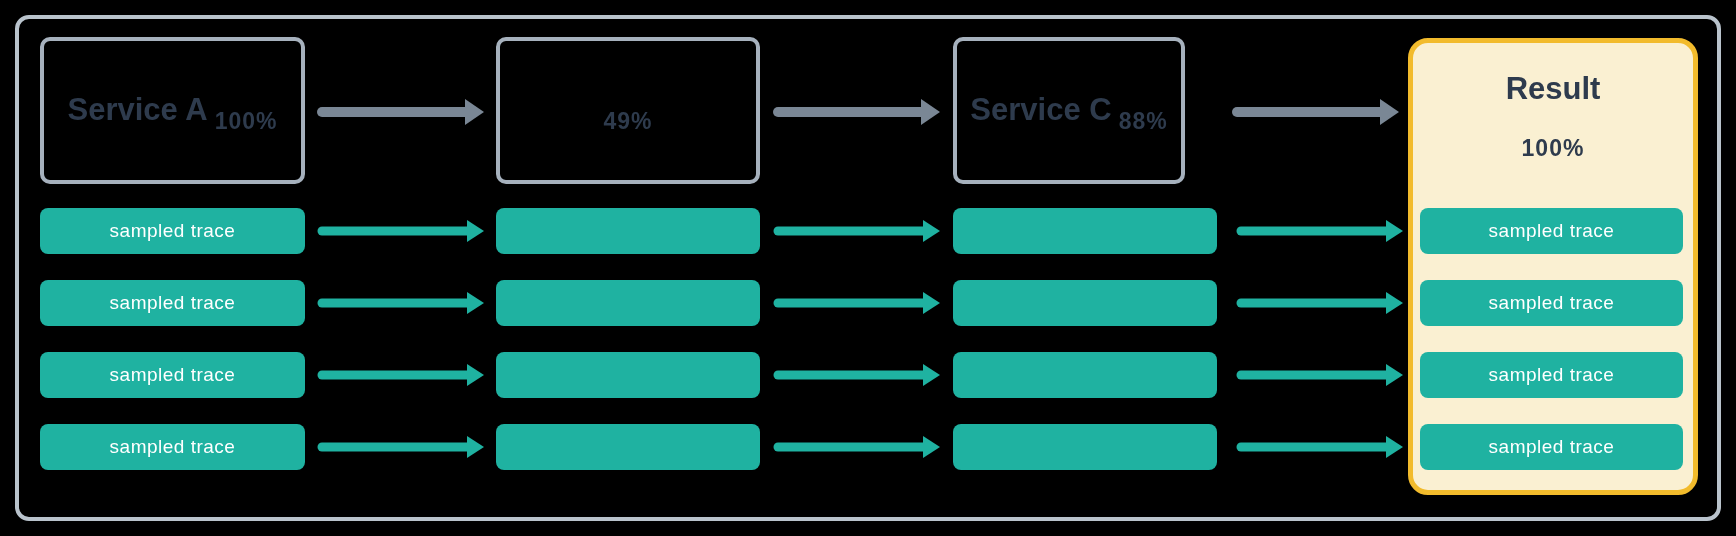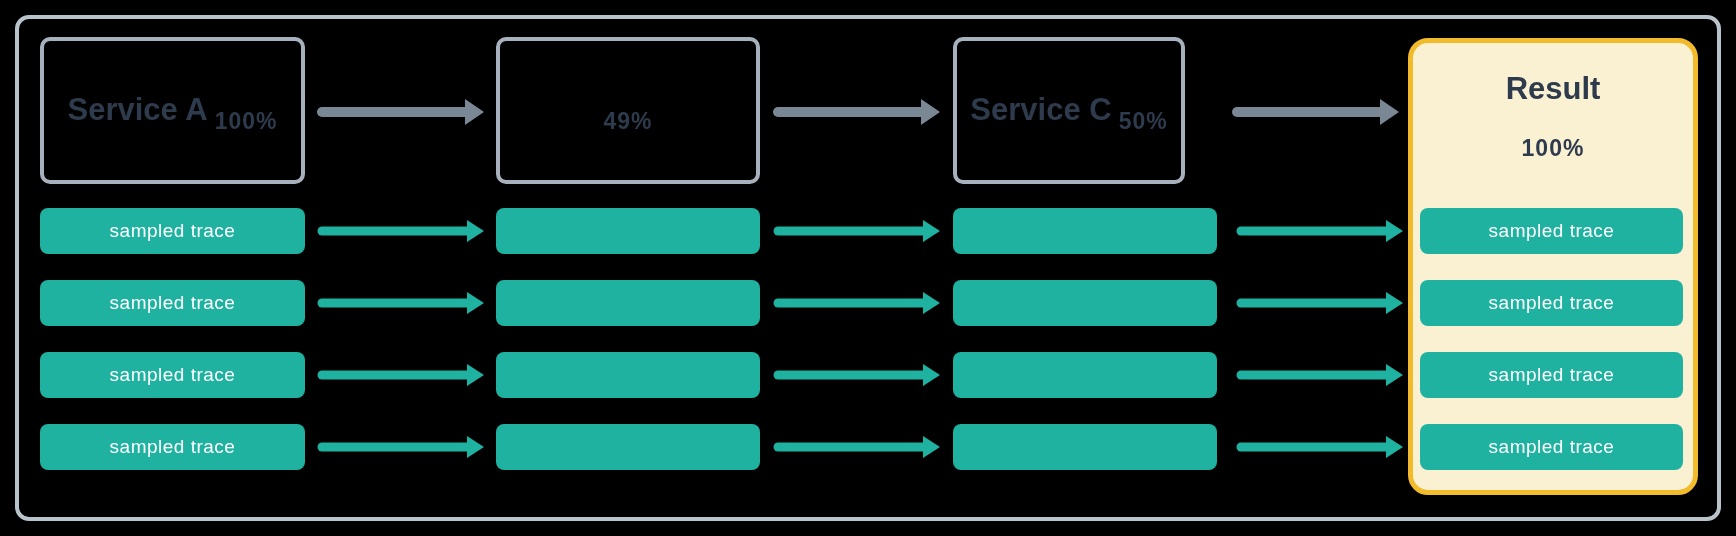--- a/index.html
+++ b/index.html
@@ -52,21 +52,21 @@
 
   <div class="service-box" style="left:40px;width:265px;">
     <div class="box-title">Service A</div>
     <div class="box-percent">100%</div>
   </div>
   <div class="service-box" style="left:496px;width:264px;">
     <div class="box-percent">49%</div>
   </div>
   <div class="service-box" style="left:953px;width:232px;">
     <div class="box-title">Service C</div>
-    <div class="box-percent">50%</div>
+    <div class="box-percent">88%</div>
   </div>
 
   <div class="result-box">
     <div class="result-head">
       <div class="box-title">Result</div>
       <div class="box-percent">100%</div>
     </div>
   </div>
 
   <svg class="arrow arrow-gray" style="left:317px;top:96px;" viewBox="0 0 168 32">

